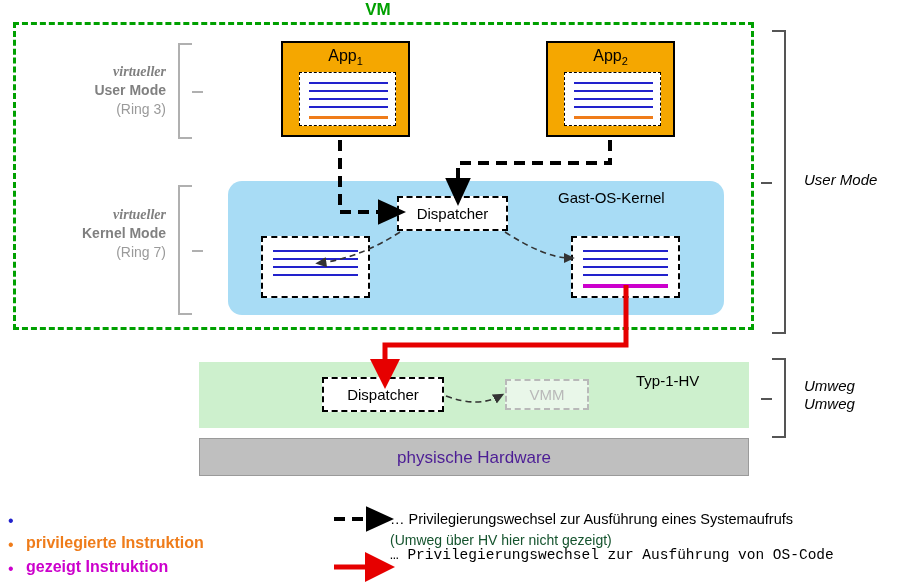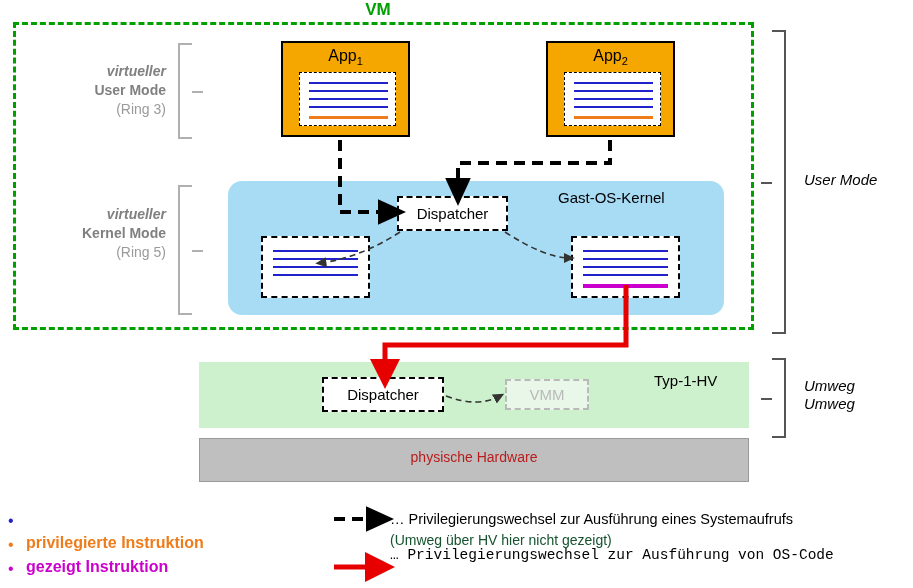--- a/index.html
+++ b/index.html
@@ -73,21 +73,21 @@
   .kcode .ln.l1{top:12px}
   .kcode .ln.l2{top:20px}
   .kcode .ln.l3{top:28px}
   .kcode .ln.l4{top:36px}
   .kcode .ln.sens{top:46px;height:4px;background:#cc00cc;}
 
   
   .mode-label{
     text-align:right;font-size:14px;color:#808080;line-height:19px;
   }
-  .mode-label .it{font-style:italic;font-weight:bold;color:#808080;}
+  .mode-label .it{font-style:italic;font-weight:bold;color:#808080;font-family:Liberation Serif, serif;}
   .mode-label .bd{font-weight:bold;color:#808080;}
   .mode-label .rg{font-weight:normal;color:#9a9a9a;}
   #umode-label{left:30px;top:62px;width:136px;}
   #kmode-label{left:30px;top:205px;width:136px;}
 
   
   .lbracket{
     position:absolute;border:2px solid #b0b0b0;border-right:none;width:12px;
   }
   #br-user{left:178px;top:43px;height:92px;}
@@ -106,37 +106,37 @@
     position:absolute;left:-11px;top:50%;width:11px;height:2px;background:#555;
   }
   .right-lab{font-style:italic;font-size:15px;color:#000;line-height:18px;}
   #lab-right-user{left:804px;top:171px;}
   #lab-right-kernel{left:804px;top:377px;}
 
   
   #hv-box{
     left:199px;top:362px;width:550px;height:66px;background:#cdf0cd;
   }
-  #hv-label{left:654px;top:372px;font-size:15px;color:#000;}
+  #hv-label{left:636px;top:372px;font-size:15px;color:#000;}
   #hv-dispatcher{
     left:322px;top:377px;width:122px;height:35px;background:#fff;
     border:2px dashed #000;box-sizing:border-box;text-align:center;
     line-height:32px;font-size:15px;color:#000;
   }
   #vmm-box{
     left:505px;top:379px;width:84px;height:31px;background:#e9f7e9;
     border:2px dashed #b9b9b9;box-sizing:border-box;text-align:center;
     line-height:28px;font-size:15px;color:#b9b9b9;
   }
 
   
   #hw-box{
-    left:199px;top:438px;width:550px;height:44px;background:#bfbfbf;
+    left:199px;top:438px;width:550px;height:38px;background:#bfbfbf;
     border:1px solid #9a9a9a;box-sizing:border-box;
-    text-align:center;line-height:37px;font-size:14px;color:#b91c1c;
+    text-align:center;line-height:37px;font-size:17px;color:#4c1d95;
   }
 
   
   #legend{left:0px;top:500px;width:913px;height:88px;}
   .leg-dot{position:absolute;font-size:16px;line-height:16px;}
   .leg-text{position:absolute;font-weight:bold;font-size:16px;}
   .unpriv{color:#2222cc;}
   .priv{color:#ef7c1a;}
   .sens{color:#cc00cc;}
   .leg-desc{position:absolute;font-size:14.5px;color:#000;}
@@ -158,21 +158,21 @@
   </div>
 
 <div class="abs mode-label" id="umode-label">
   <div class="it">virtueller</div>
   <div class="bd">User Mode</div>
   <div class="rg">(Ring 3)</div>
 </div>
 <div class="abs mode-label" id="kmode-label">
   <div class="it">virtueller</div>
   <div class="bd">Kernel Mode</div>
-  <div class="rg">(Ring 5)</div>
+  <div class="rg">(Ring 7)</div>
 </div>
 
 <div class="abs app-box" id="app1">
   <div class="app-title">
     <span>App</span><sub>1</sub>
   </div>
   <div class="code-card">
     <div class="ln l1"></div>
     <div class="ln l2"></div>
     <div class="ln l3"></div>

